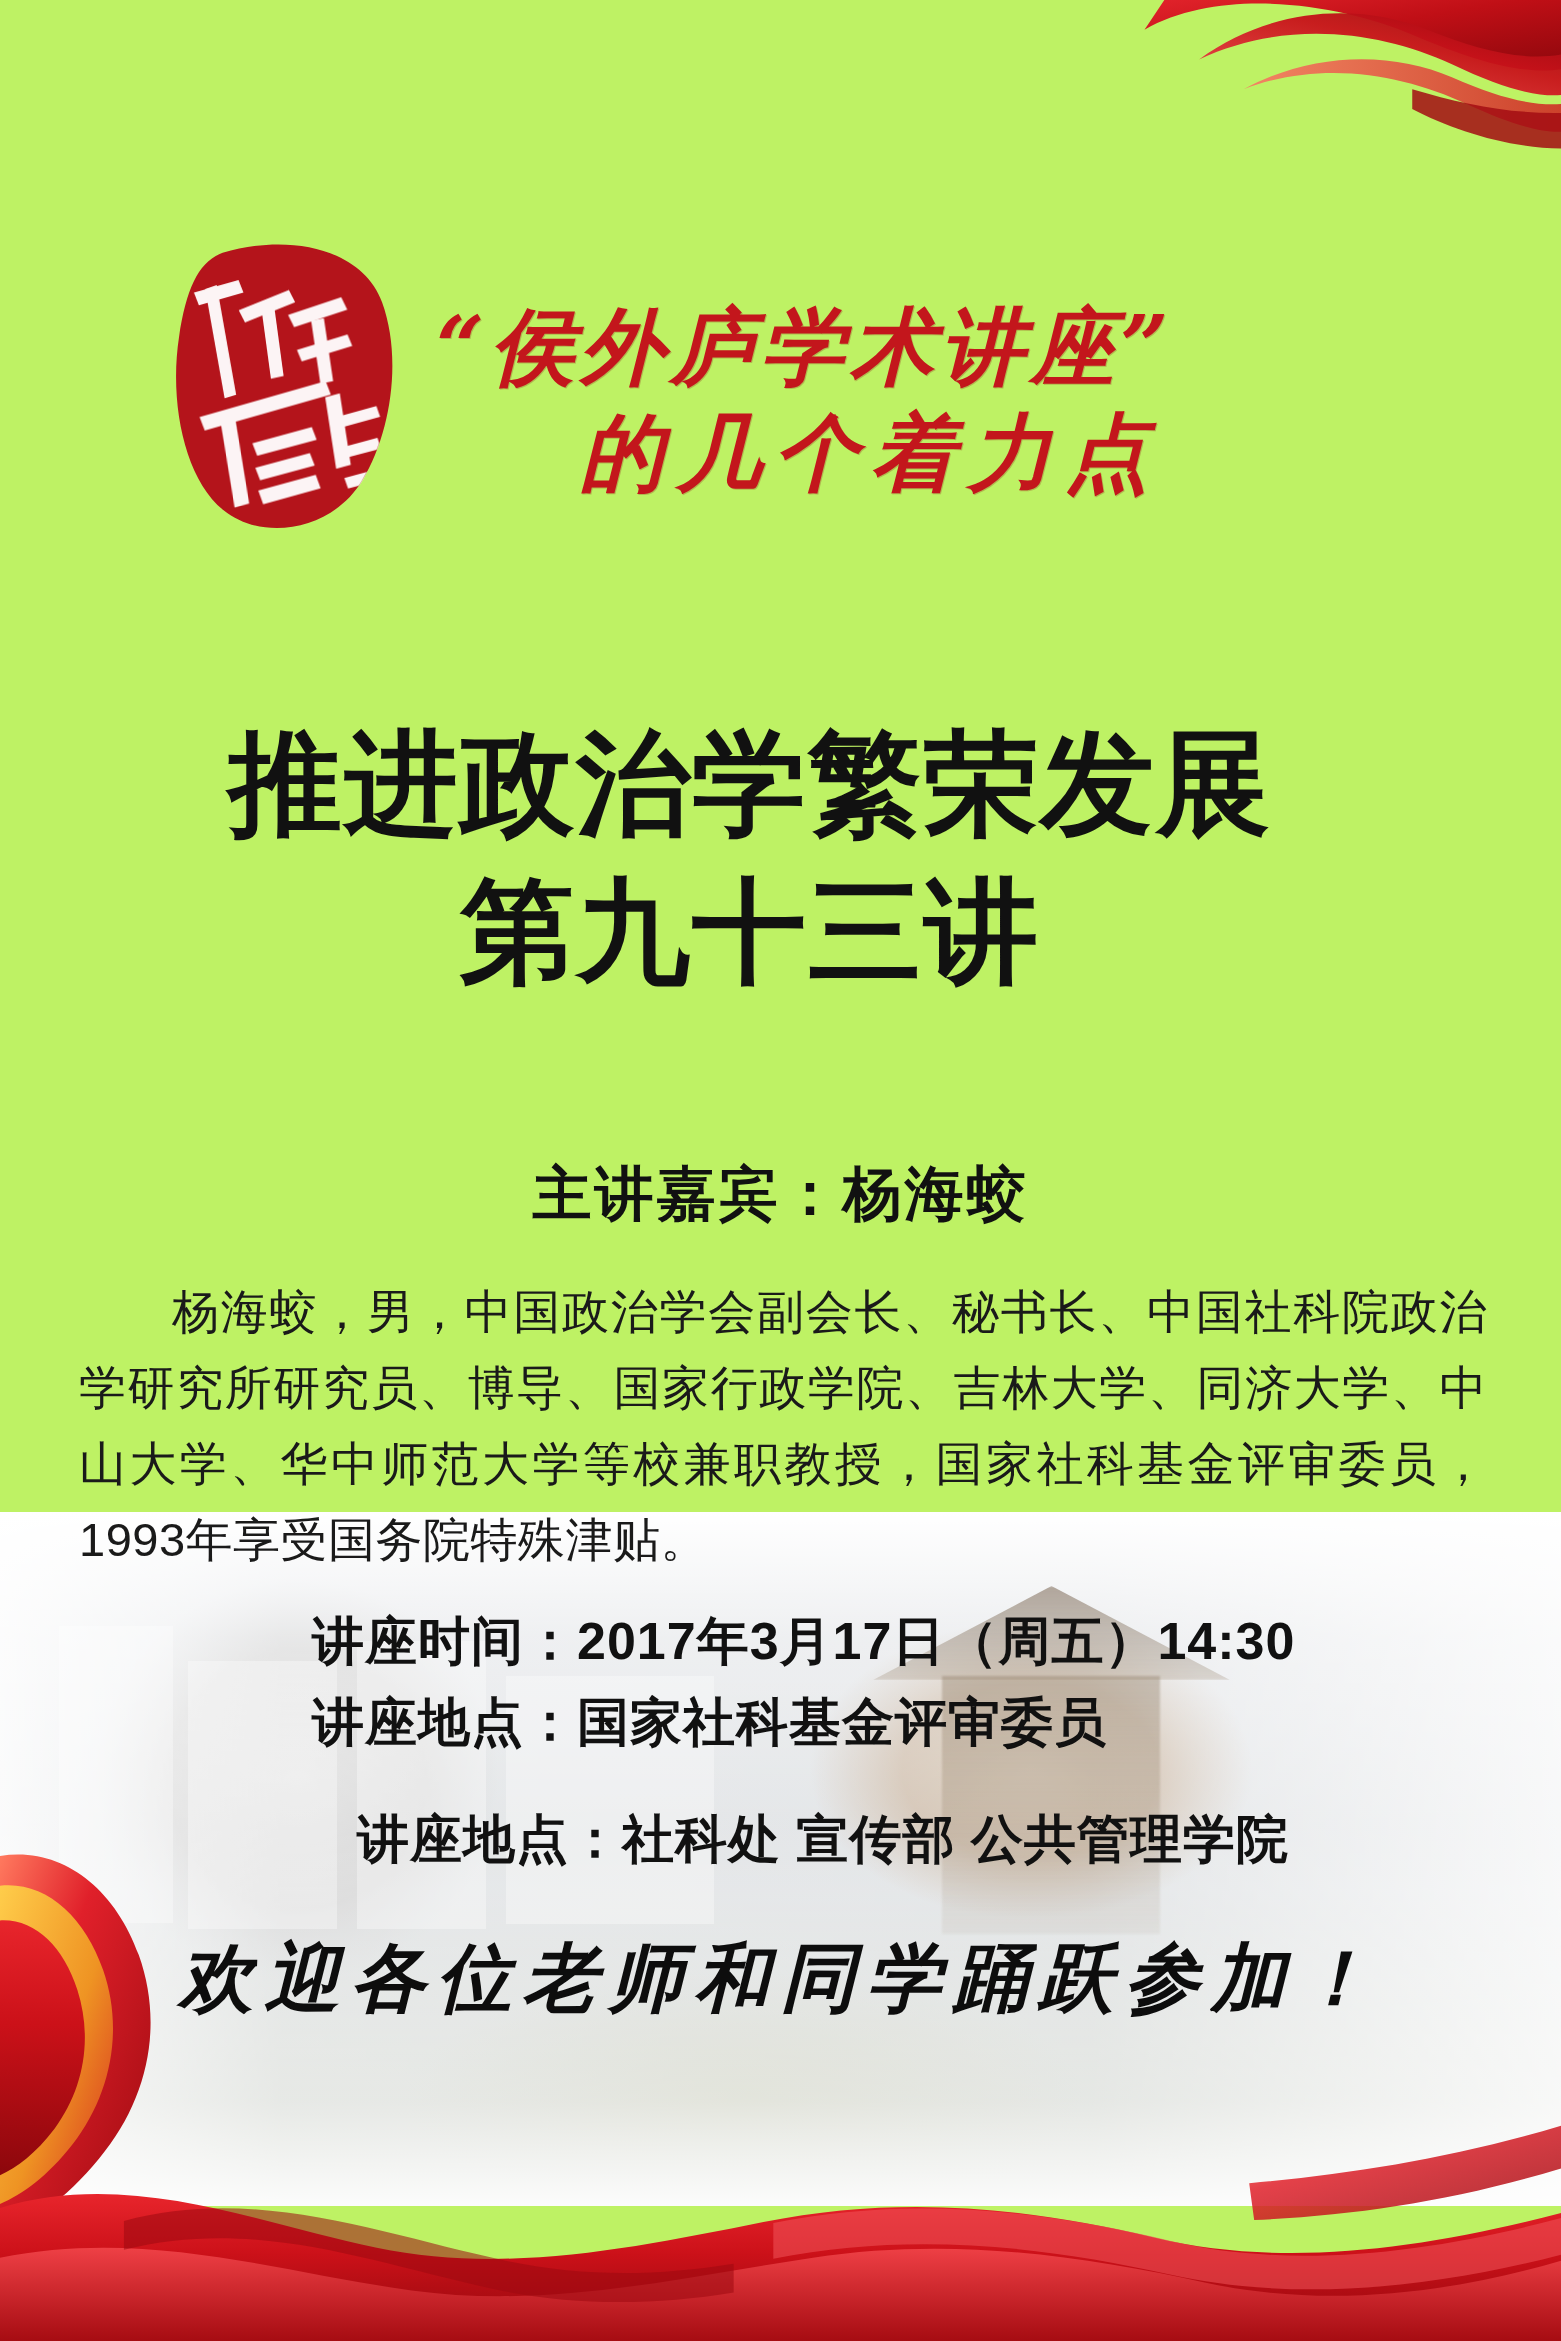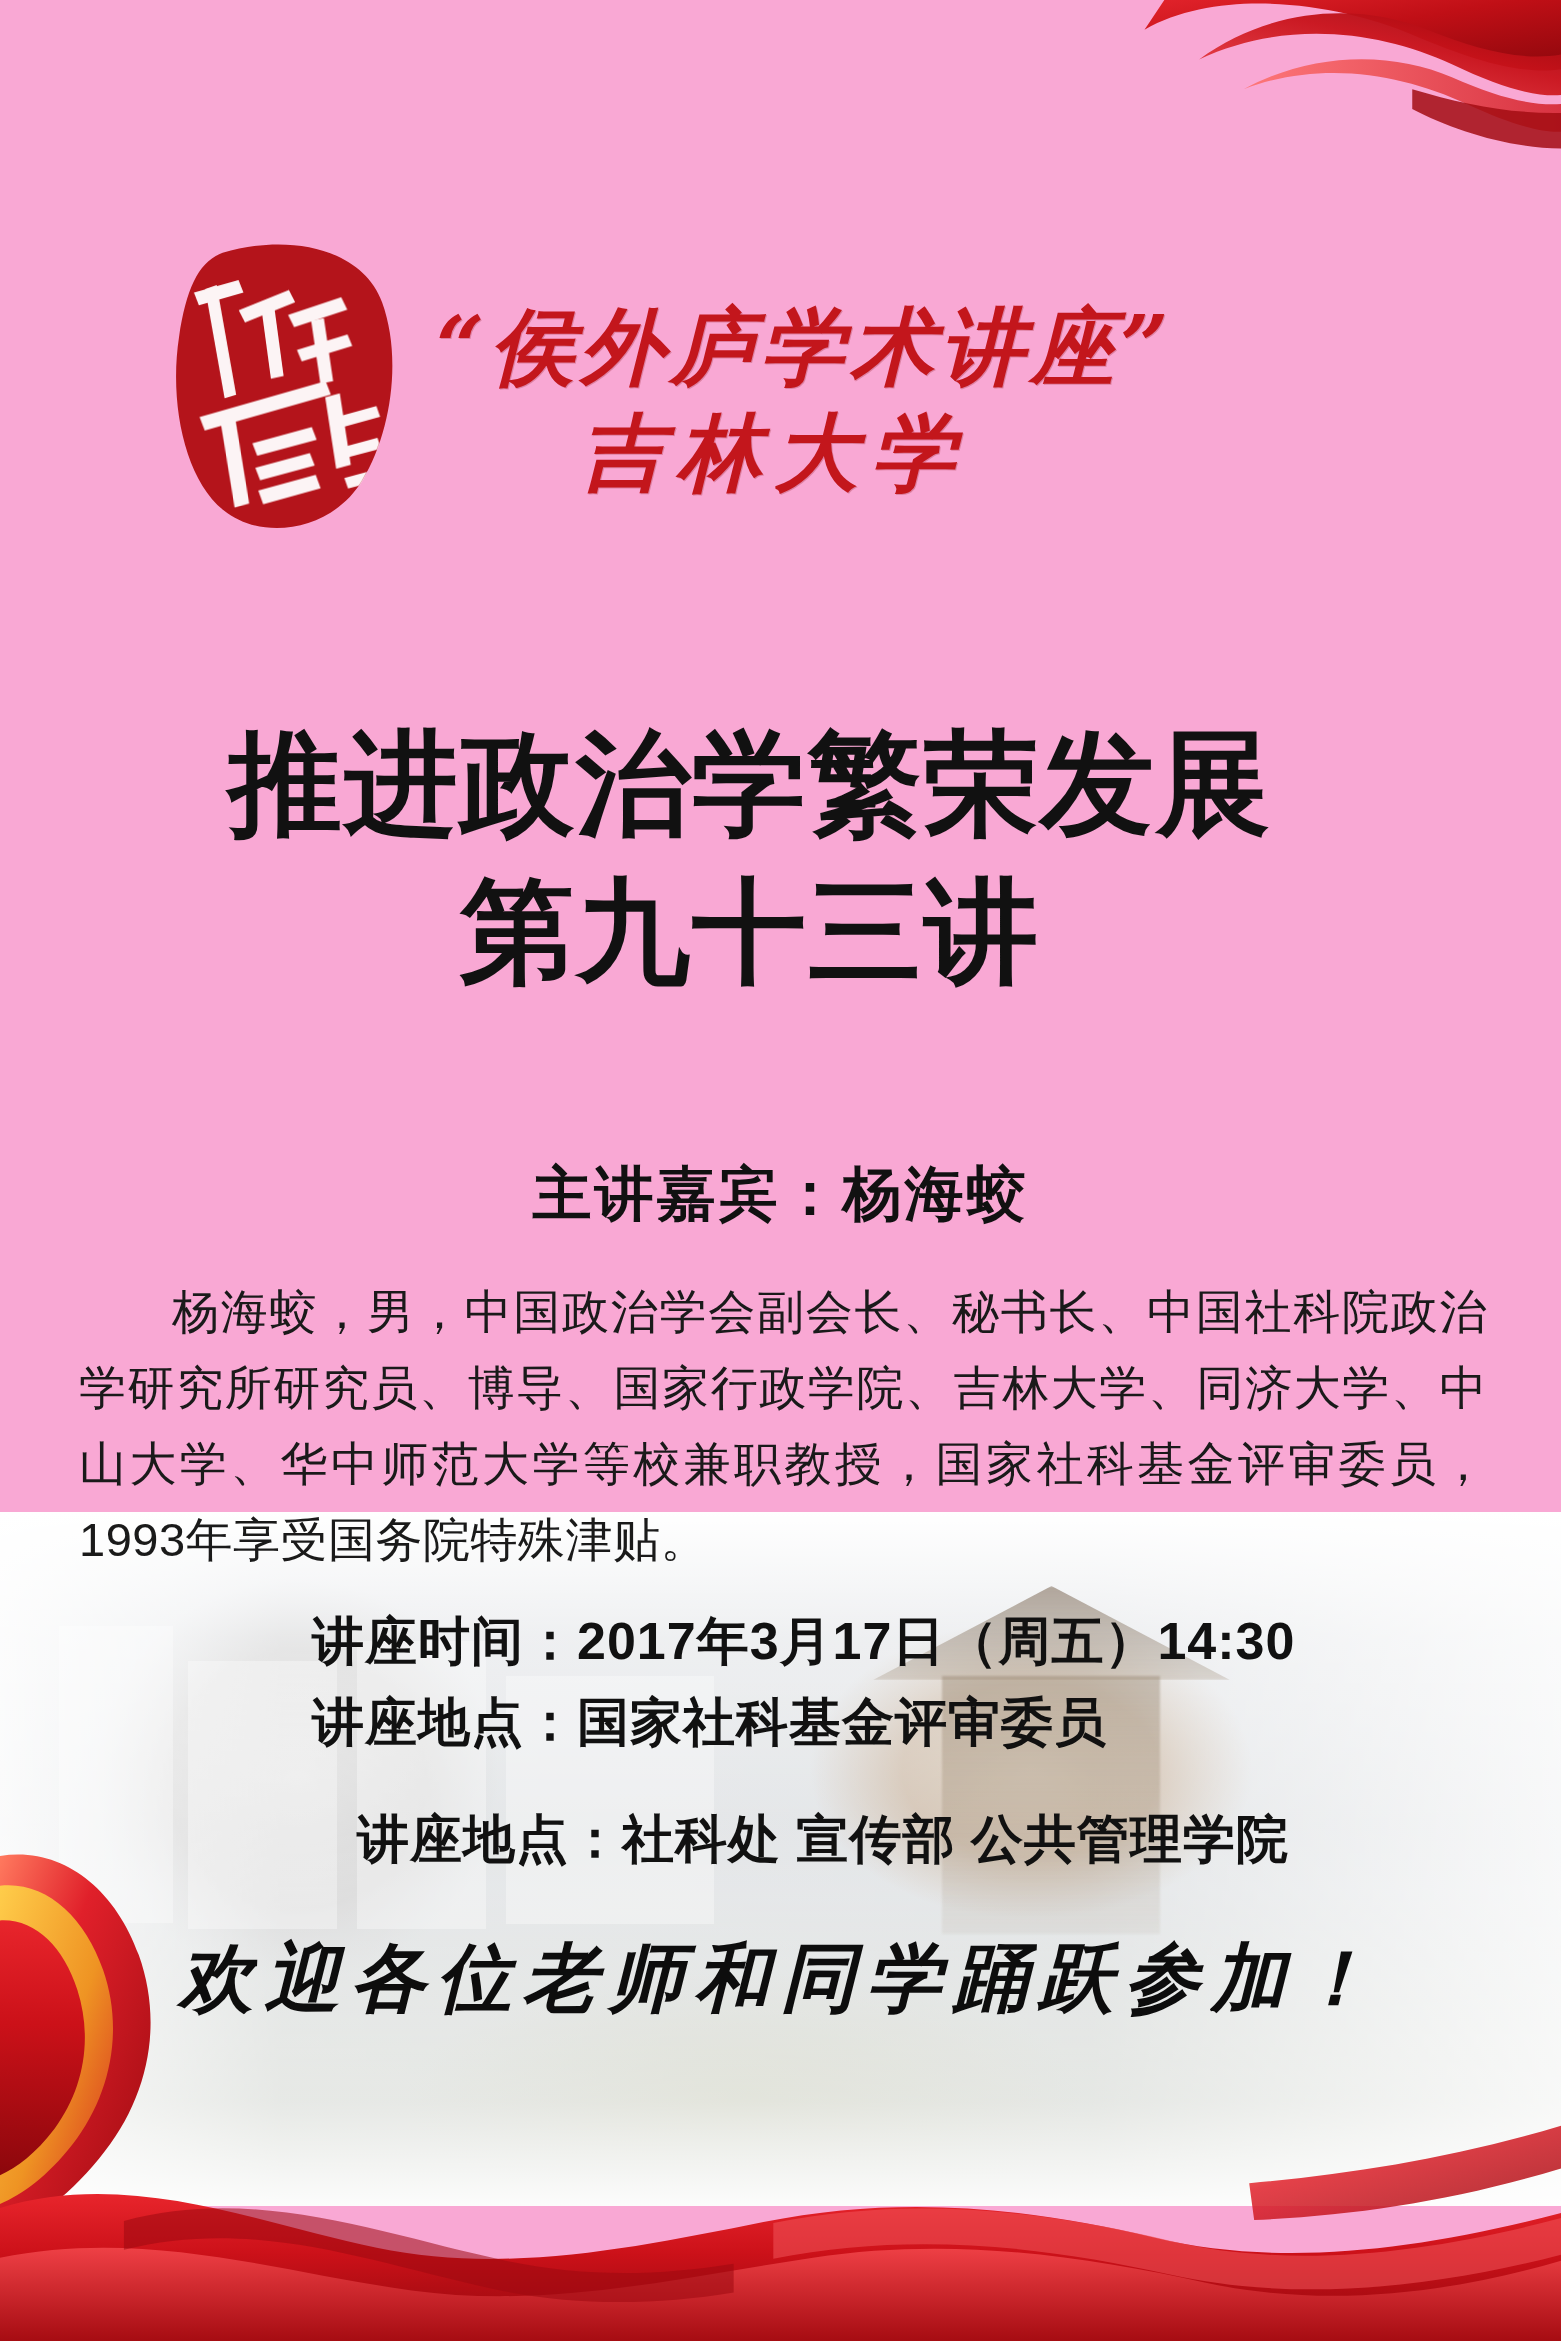--- a/index.html
+++ b/index.html
@@ -8,21 +8,21 @@
     background: #ffffff;
   }
   body {
     font-family: "Liberation Sans", "DejaVu Sans", sans-serif;
   }
   .poster {
     position: relative;
     width: 1561px;
     height: 2342px;
     overflow: hidden;
-    background: #f9a8d4;
+    background: #bef264;
   }
 
   
   .campus-photo {
     position: absolute;
     left: 0;
     top: 1512px;
     width: 1561px;
     height: 694px;
     background:
@@ -273,21 +273,21 @@
         <path d="M330,330 L360,324 L372,470 L342,476 Z" transform="rotate(-4 351 400)"></path>
         <path d="M352,368 L430,352 L436,374 L358,390 Z" transform="rotate(-4 394 371)"></path>
         <path d="M360,430 L432,416 L438,438 L366,452 Z" transform="rotate(-4 399 434)"></path>
         <path d="M364,492 L436,478 L442,500 L370,514 Z" transform="rotate(-4 403 496)"></path>
       </g>
     </svg>
   </div>
 
   <div class="series-block">
     <div class="series-title">“侯外庐学术讲座”</div>
-    <div class="series-sub">吉林大学</div>
+    <div class="series-sub">的几个着力点</div>
   </div>
 
   <div class="lecture-title">
     <span>推进政治学繁荣发展</span>
     <span class="l2">第九十三讲</span>
   </div>
 
   <div class="speaker-line">主讲嘉宾：杨海蛟</div>
 
   <div class="bio">杨海蛟，男，中国政治学会副会长、秘书长、中国社科院政治学研究所研究员、博导、国家行政学院、吉林大学、同济大学、中山大学、华中师范大学等校兼职教授，国家社科基金评审委员，1993年享受国务院特殊津贴。</div>

